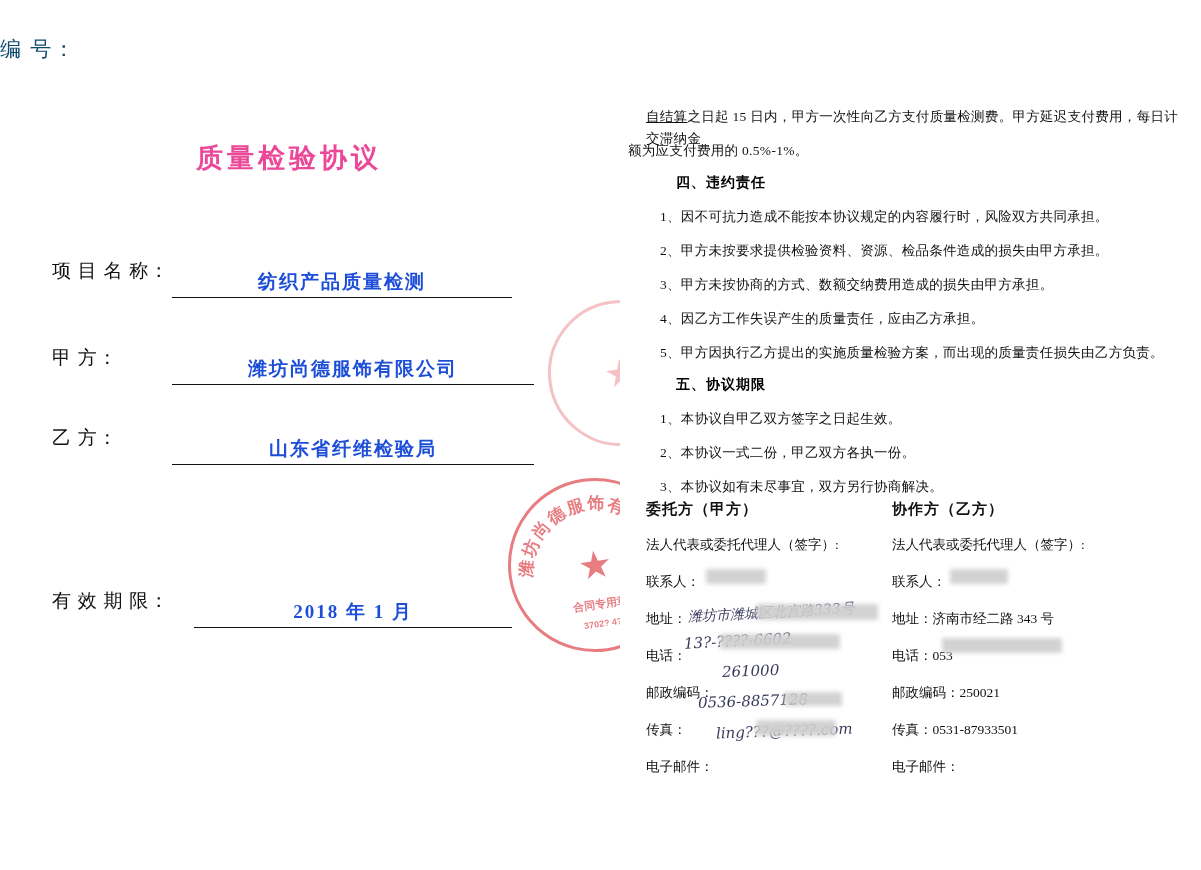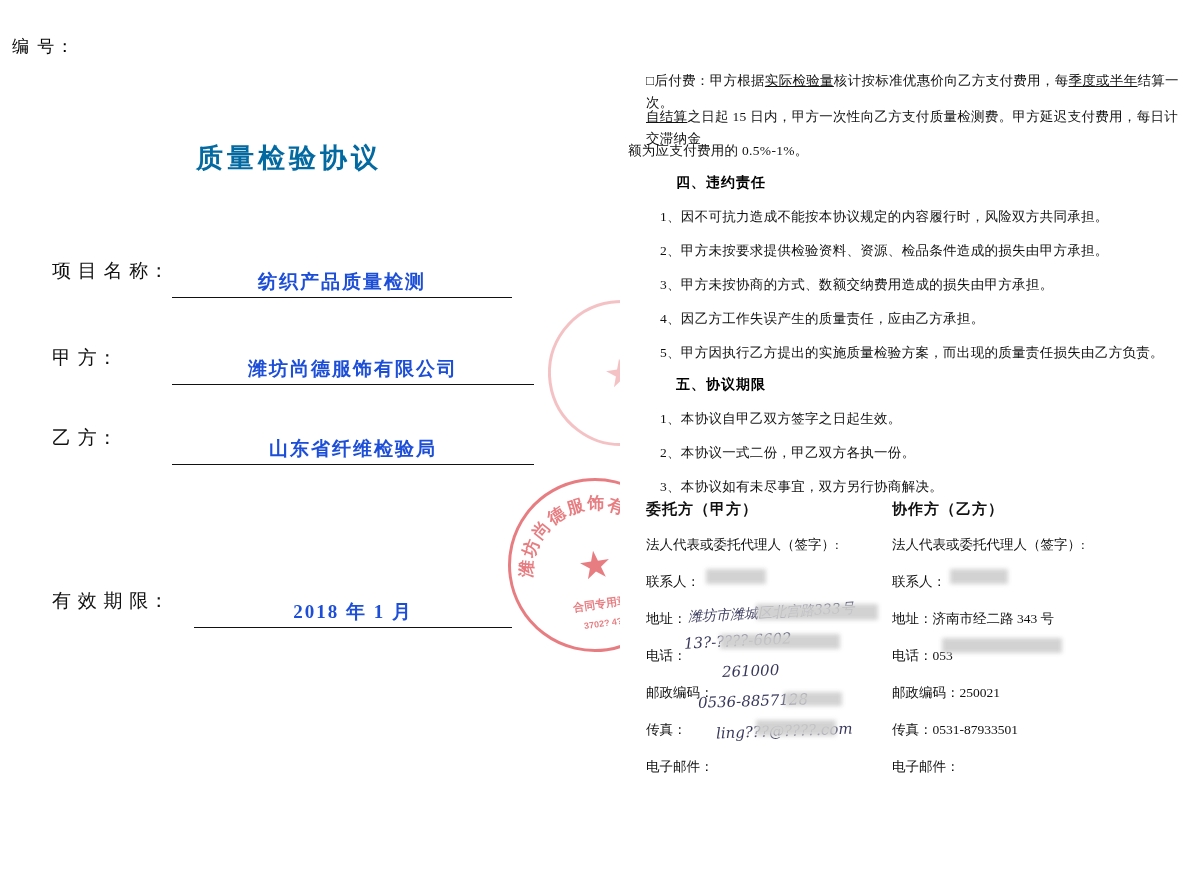--- a/index.html
+++ b/index.html
@@ -28,36 +28,36 @@
     width: 620px;
   }
   .page-right {
     left: 620px;
     width: 581px;
   }
 
   
   .doc-number {
     position: absolute;
-    left: 12px;
+    left: 0px;
     top: 35px;
-    font-size: 17px;
+    font-size: 21px;
     letter-spacing: 2px;
-    color: #000000;
+    color: #0c4a6e;
     white-space: nowrap;
   }
 
   .doc-title {
     position: absolute;
     left: 196px;
     top: 140px;
     font-size: 27px;
     font-weight: bold;
     letter-spacing: 4px;
-    color: #0369a1;
+    color: #ec4899;
   }
 
   .field-row {
     position: absolute;
     left: 52px;
     width: 460px;
     height: 40px;
   }
   .field-label {
     position: absolute;
@@ -277,23 +277,20 @@
     <div class="stamp-star">
         <span>★</span>
       </div>
     <div class="stamp-sub" style="top:116px;">合同专用章</div>
     <div class="stamp-sub" style="top:138px; font-size:9px;">3702? 4?</div>
   </div>
 </div>
 
 <div class="page page-right">
 
-  <div class="r-para" style="left:26px; top:70px; width:540px;">
-    <span>□后付费：甲方根据</span><span class="u">实际检验量</span><span>核计按标准优惠价向乙方支付费用，每</span><span class="u">季度或半年</span><span>结算一次。</span>
-  </div>
 
   <div class="r-para" style="left:26px; top:106px; width:545px;font-family:Liberation Serif, serif;">
     <span class="u">自结算</span><span>之日起 15 日内，甲方一次性向乙方支付质量检测费。甲方延迟支付费用，每日计交滞纳金</span>
   </div>
 
   <div class="r-para" style="left:8px; top:140px; width:545px;">额为应支付费用的 0.5%-1%。</div>
 
   <div class="r-head" style="left:56px; top:174px;">四、违约责任</div>
   <div class="r-para" style="left:40px; top:206px; width:540px;">1、因不可抗力造成不能按本协议规定的内容履行时，风险双方共同承担。</div>
   <div class="r-para" style="left:40px; top:240px; width:540px;">2、甲方未按要求提供检验资料、资源、检品条件造成的损失由甲方承担。</div>

